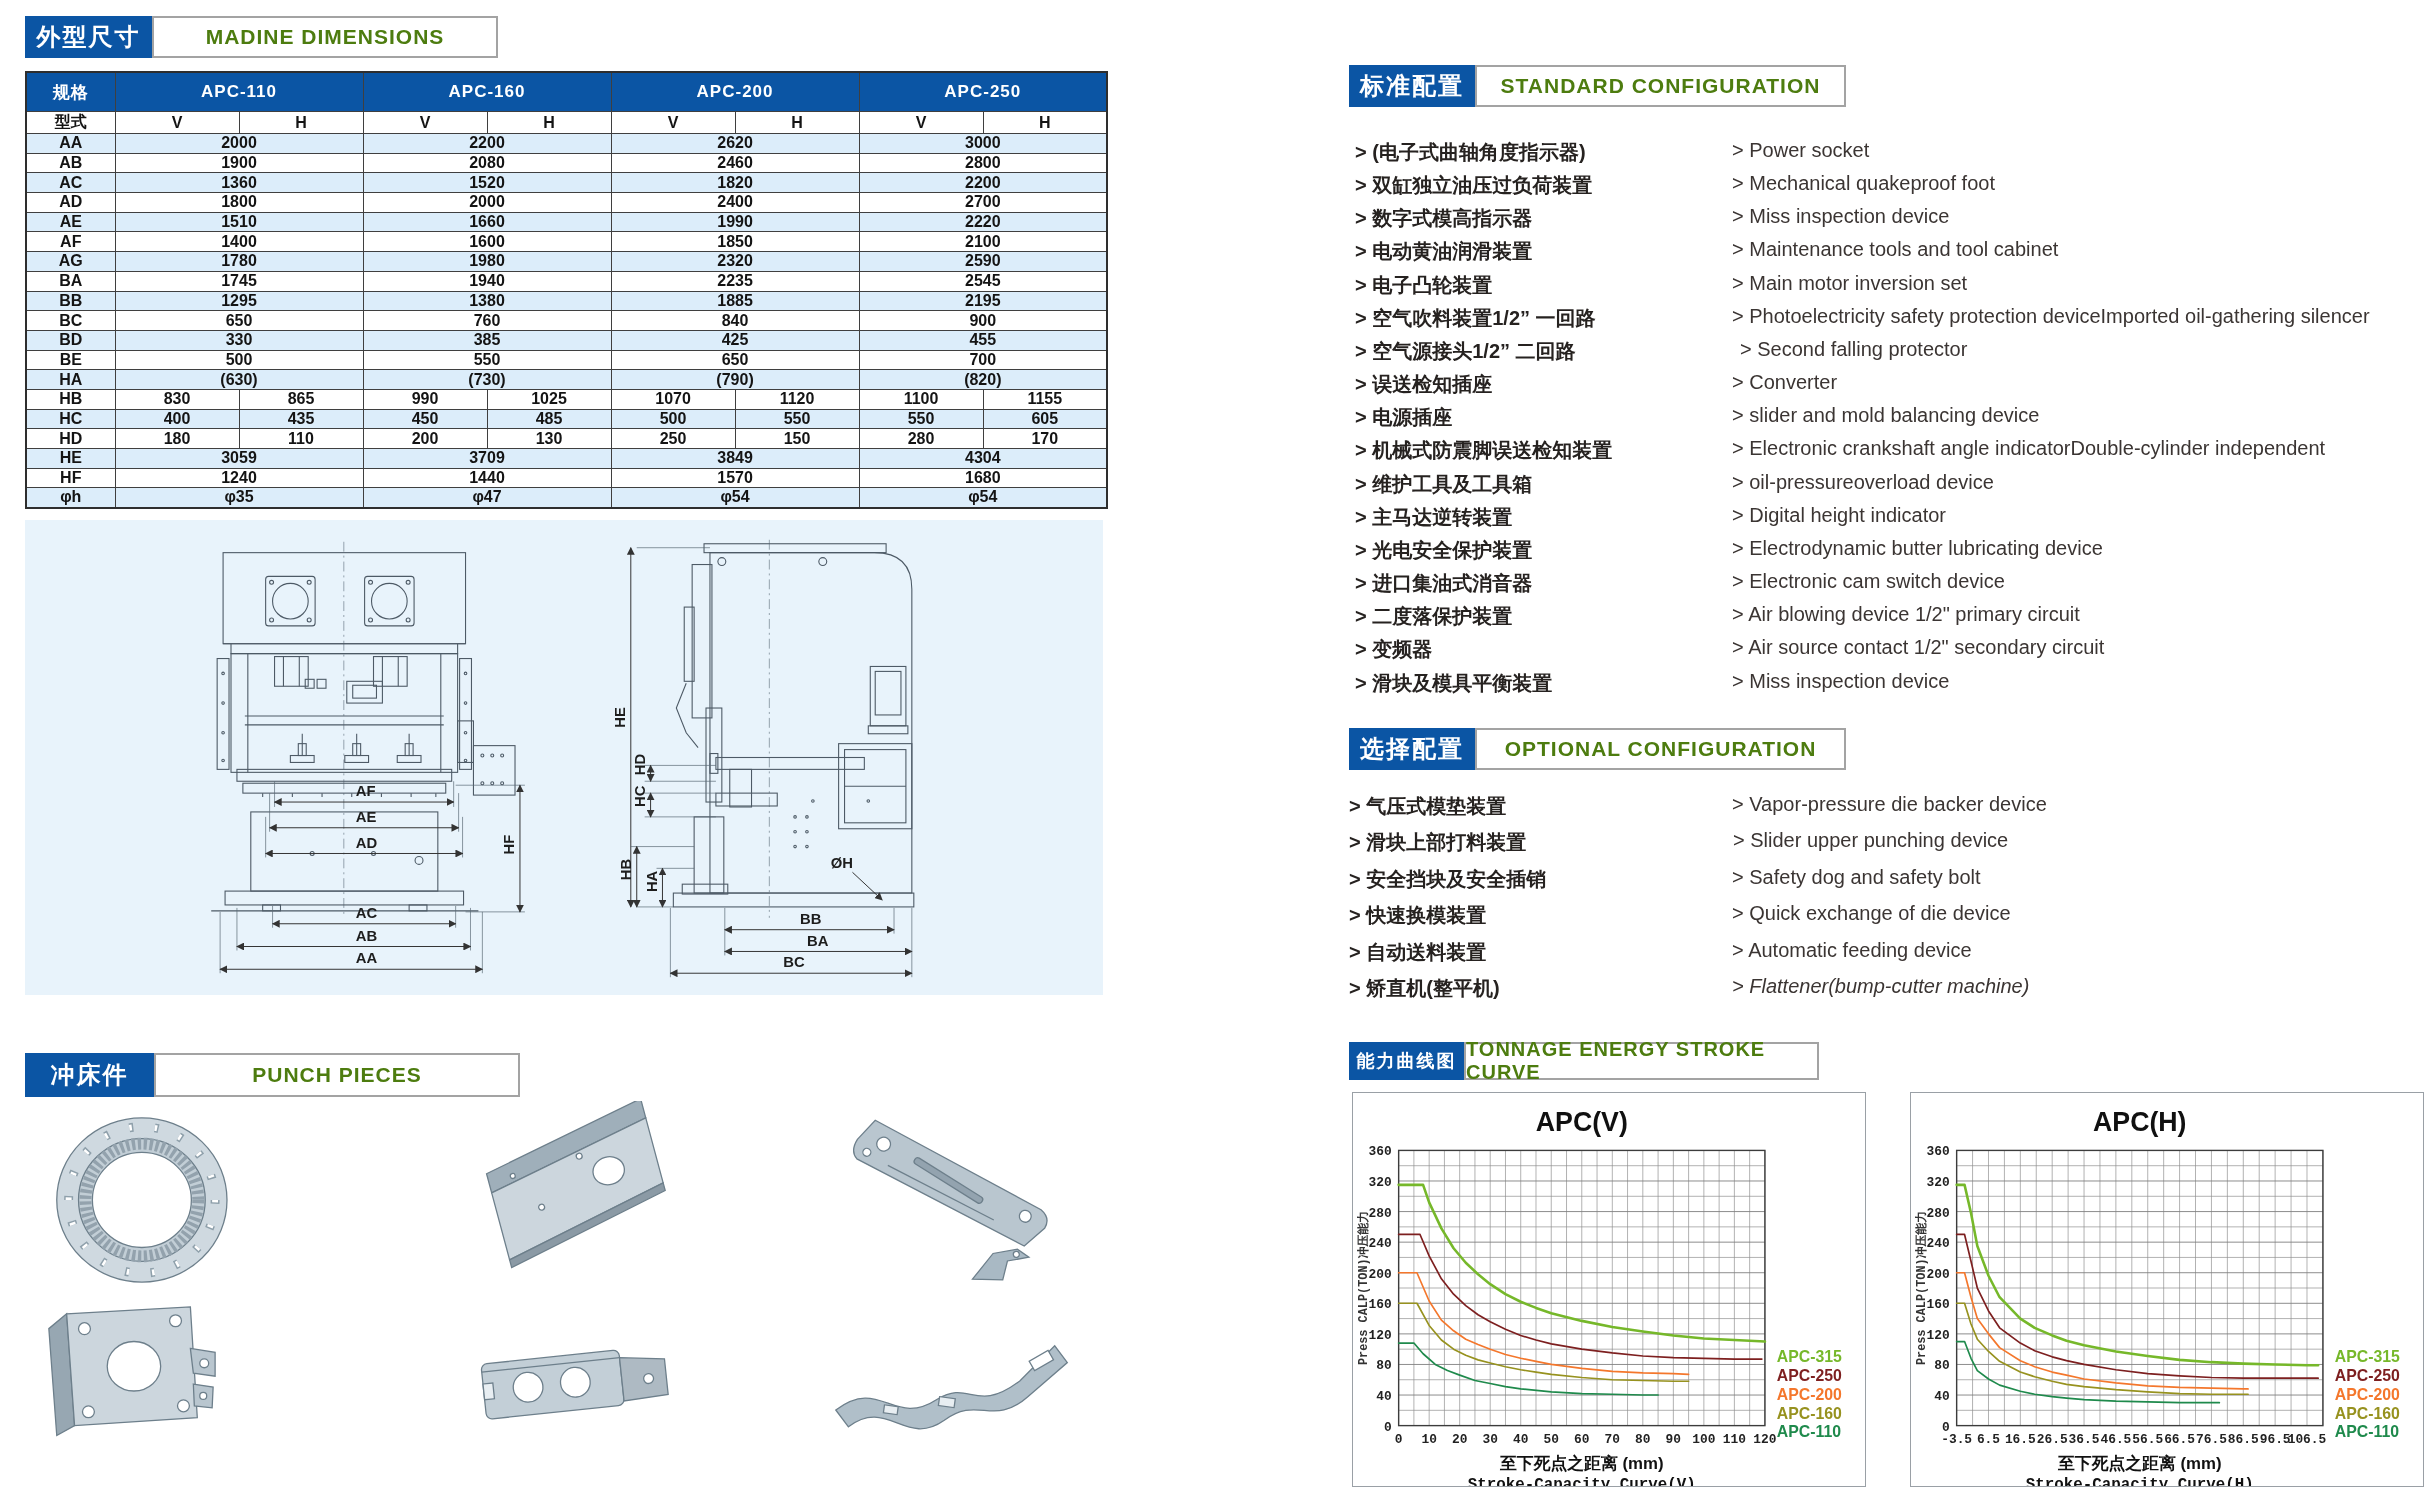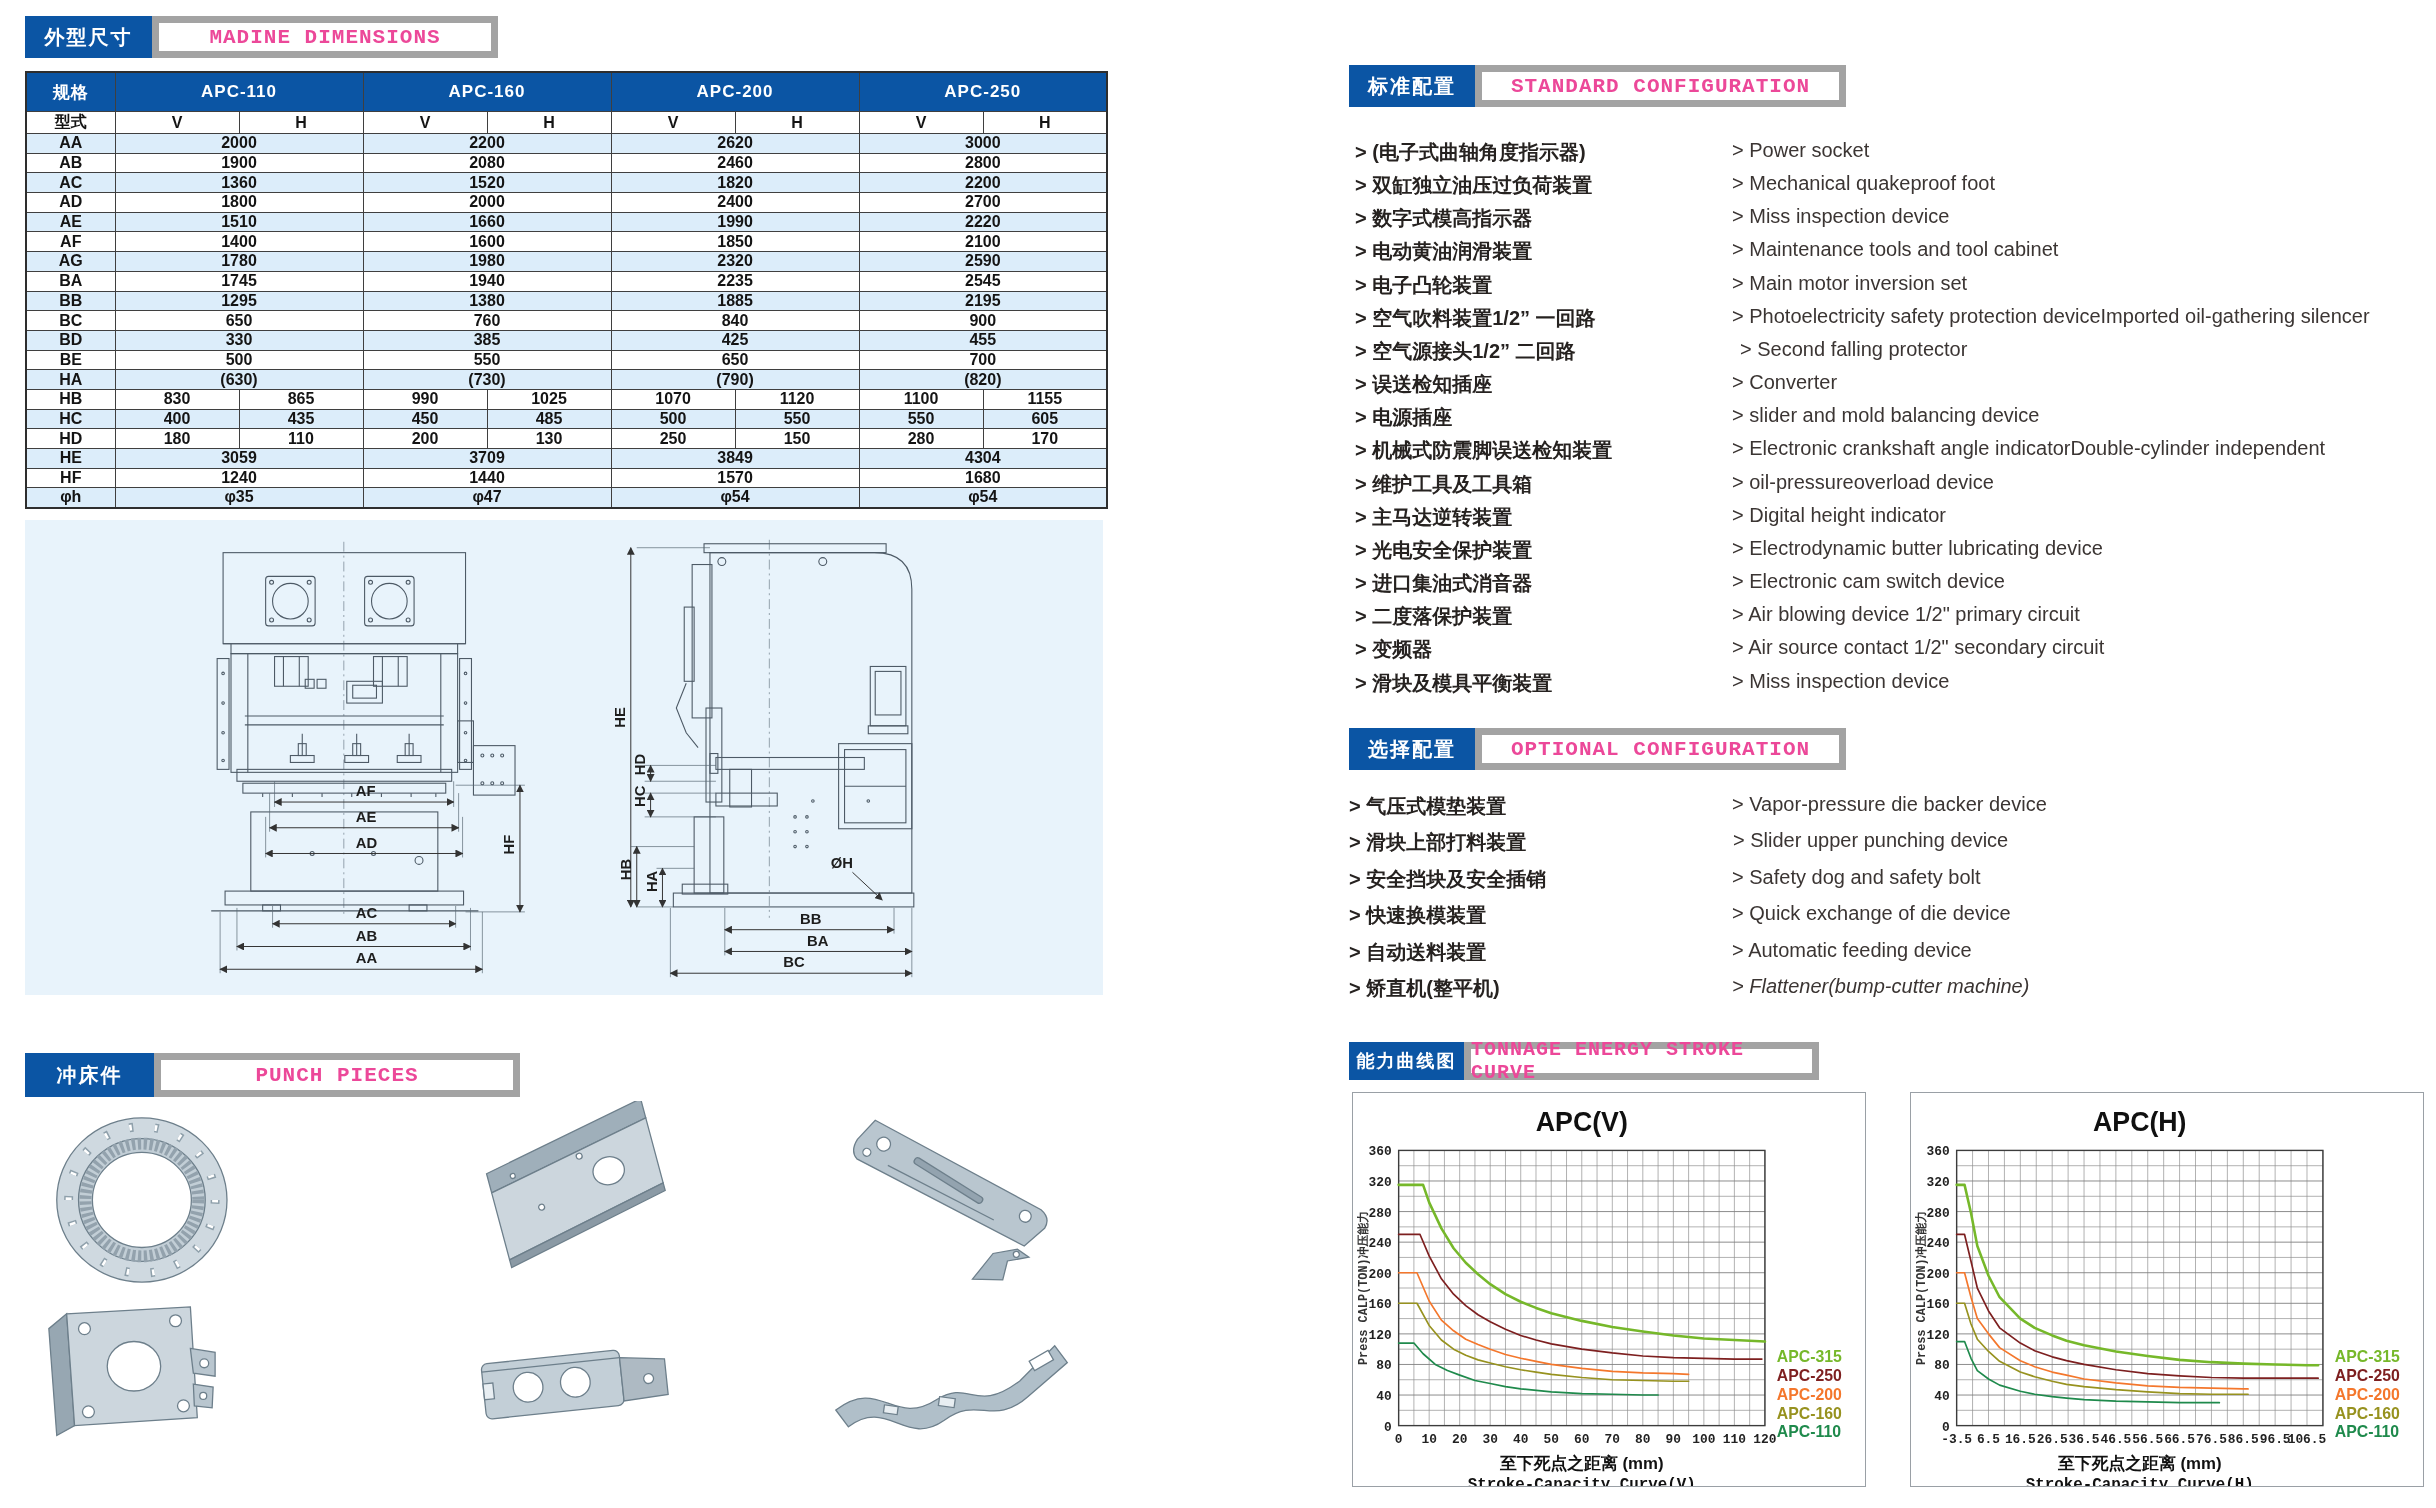--- a/index.html
+++ b/index.html
@@ -1,21 +1,21 @@
 <!DOCTYPE html>
 <html><head>
 <meta charset="utf-8">
 <style>
   html,body{margin:0;padding:0;background:#fff;}
   body{width:2436px;height:1509px;position:relative;font-family:"Liberation Sans",sans-serif;}
   .abs{position:absolute;}
   
   .sec-h{position:absolute;display:flex;align-items:stretch;}
-  .sec-h .tab{background:#0b55a4;color:#fff;font-weight:bold;font-size:20px;display:flex;align-items:center;justify-content:center;letter-spacing:2px;}
-  .sec-h .box{flex:1;border:7px solid #a3a3a3;background:#fff;color:#ec4899;font-weight:bold;font-size:21px;display:flex;align-items:center;justify-content:center;letter-spacing:1px;font-family:Liberation Mono, monospace;}
+  .sec-h .tab{background:#0b55a4;color:#fff;font-weight:bold;font-size:24px;display:flex;align-items:center;justify-content:center;letter-spacing:2px;}
+  .sec-h .box{flex:1;border:2px solid #a3a3a3;background:#fff;color:#4d7c0f;font-weight:bold;font-size:21px;display:flex;align-items:center;justify-content:center;letter-spacing:1px;}
   
   #dim-table{border-collapse:collapse;table-layout:fixed;width:1078px;border:2px solid #2e2e2e;padding-left:37px;}
   #dim-table th,#dim-table td{border:1px solid #3f3f3f;text-align:center;padding:0;font-weight:bold;color:#141414;font-size:16px;overflow:hidden;white-space:nowrap;}
   #dim-table thead tr.mrow th{background:#0b55a4;color:#fff;height:38px;font-size:17px;letter-spacing:1px;}
   #dim-table thead tr.srow th{height:21px;background:#fff;}
   #dim-table tbody tr{height:19.7px;background:#fff;}
   #dim-table tbody tr.alt{background:#dcedfa;}
   
   .draw-area{position:absolute;left:25px;top:520px;width:1078px;height:475px;background:#e8f3fb;}
   .mach{stroke:#4d5a66;fill:none;stroke-width:1.1px;}

